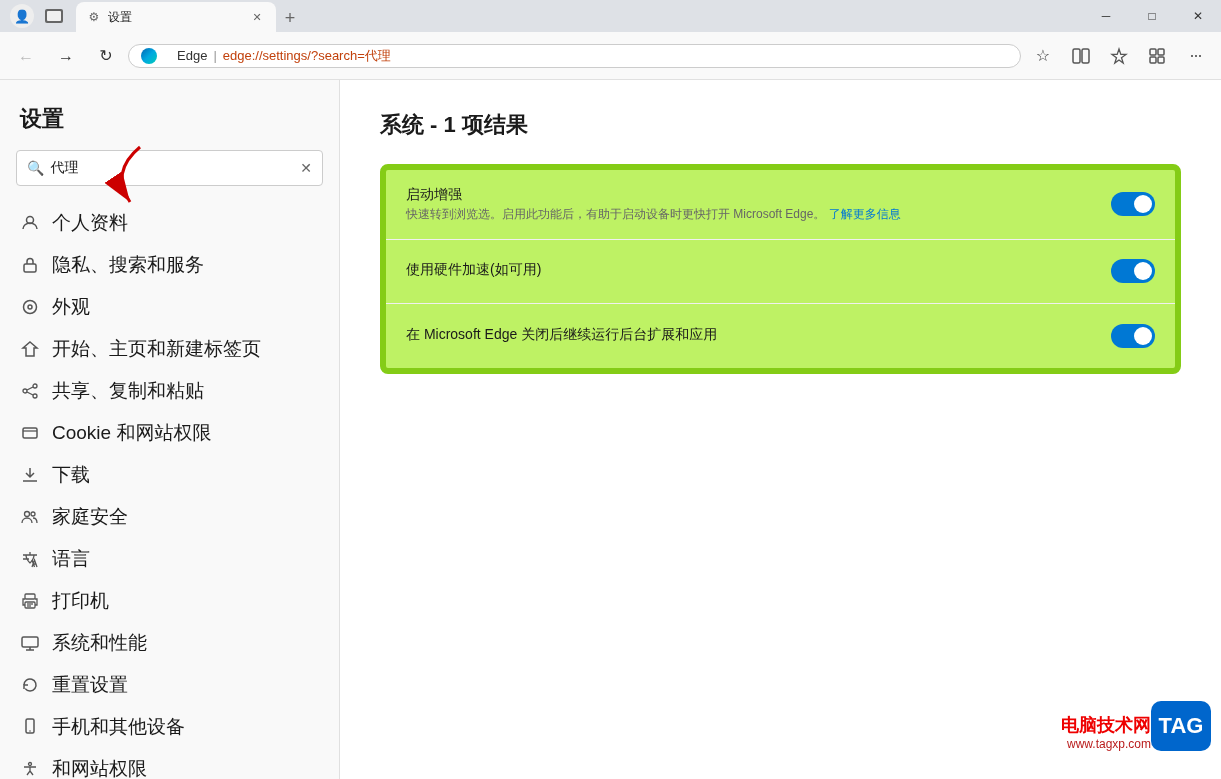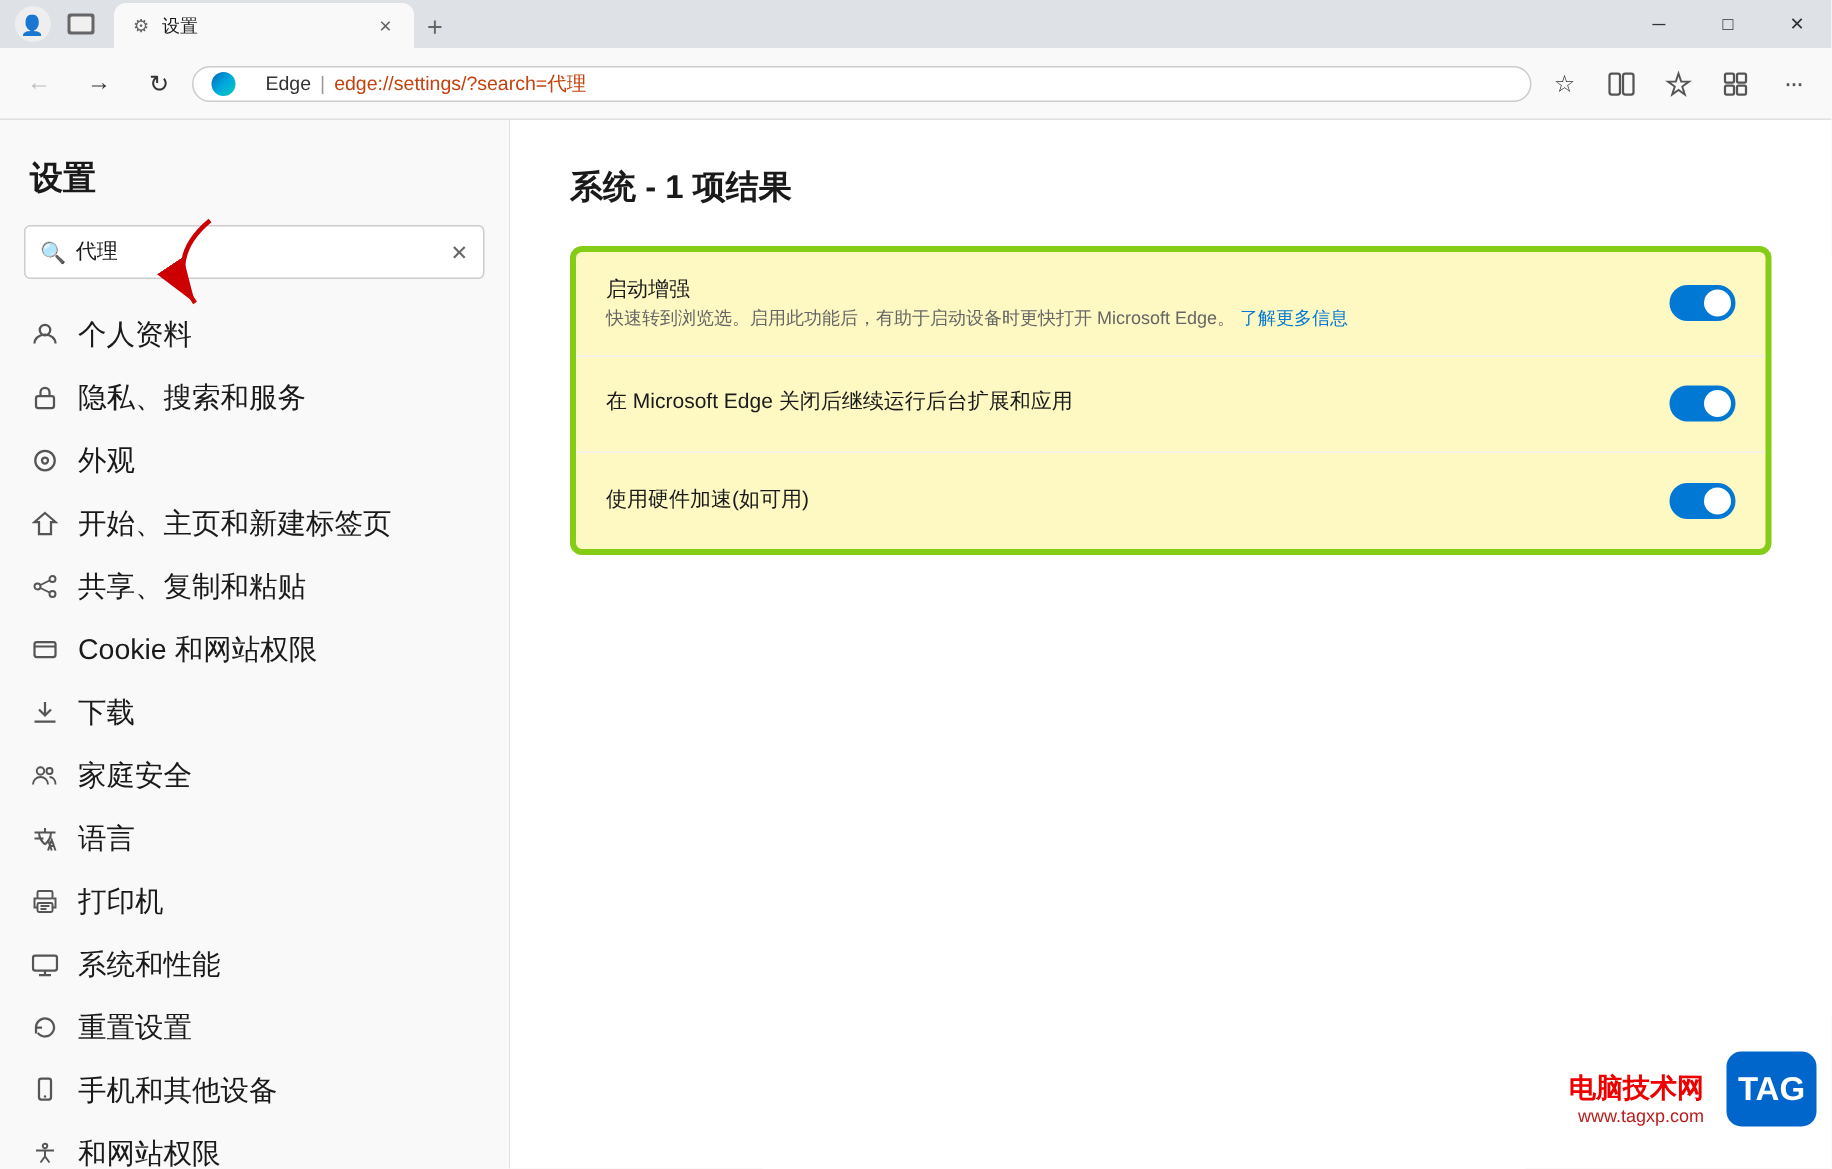--- a/index.html
+++ b/index.html
@@ -178,22 +178,22 @@
       padding: 30px 40px;
       overflow-y: auto;
     }
     .content-title {
       font-size: 22px;
       font-weight: 600;
       color: #1a1a1a;
       margin-bottom: 24px;
     }
     .settings-card {
-      background: #fef9c3;
-      border: 4px solid #84cc16;
+      background: #bef264;
+      border: 6px solid #84cc16;
       border-radius: 8px;
       overflow: hidden;
       margin-bottom: 0;
     }
     .settings-row {
       display: flex;
       align-items: center;
       padding: 16px 20px;
       border-bottom: 1px solid #f0f0f0;
       min-height: 64px;
@@ -258,21 +258,21 @@
     }
 
     
     .watermark {
       position: absolute;
       bottom: 28px;
       right: 10px;
       z-index: 50;
       display: flex;
       align-items: flex-end;
-      gap: 15px;
+      gap: 0;
     }
     .watermark-text {
       text-align: right;
     }
     .watermark-site {
       font-size: 18px;
       font-weight: bold;
       color: #e00;
     }
     .watermark-url {
@@ -537,32 +537,32 @@
           <div class="settings-row-desc">
             <span>快速转到浏览选。启用此功能后，有助于启动设备时更快打开 Microsoft Edge。</span>
             <a href="#">了解更多信息</a>
           </div>
         </div>
         <div class="toggle"></div>
       </div>
 
       <div class="settings-row">
         <div class="settings-row-content">
+          <div class="settings-row-title">使用硬件加速(如可用)</div>
+        </div>
+        <div class="toggle"></div>
+      </div>
+
+      <div class="settings-row">
+        <div class="settings-row-content">
           <div class="settings-row-title">在 Microsoft Edge 关闭后继续运行后台扩展和应用</div>
         </div>
         <div class="toggle"></div>
       </div>
 
-      <div class="settings-row">
-        <div class="settings-row-content">
-          <div class="settings-row-title">使用硬件加速(如可用)</div>
-        </div>
-        <div class="toggle"></div>
-      </div>
-
     </div>
   </div>
 
   <div class="watermark">
     <div class="watermark-text">
       <div class="watermark-site">电脑技术网</div>
       <div class="watermark-url">www.tagxp.com</div>
     </div>
     <div class="watermark-tag">TAG</div>
   </div>

